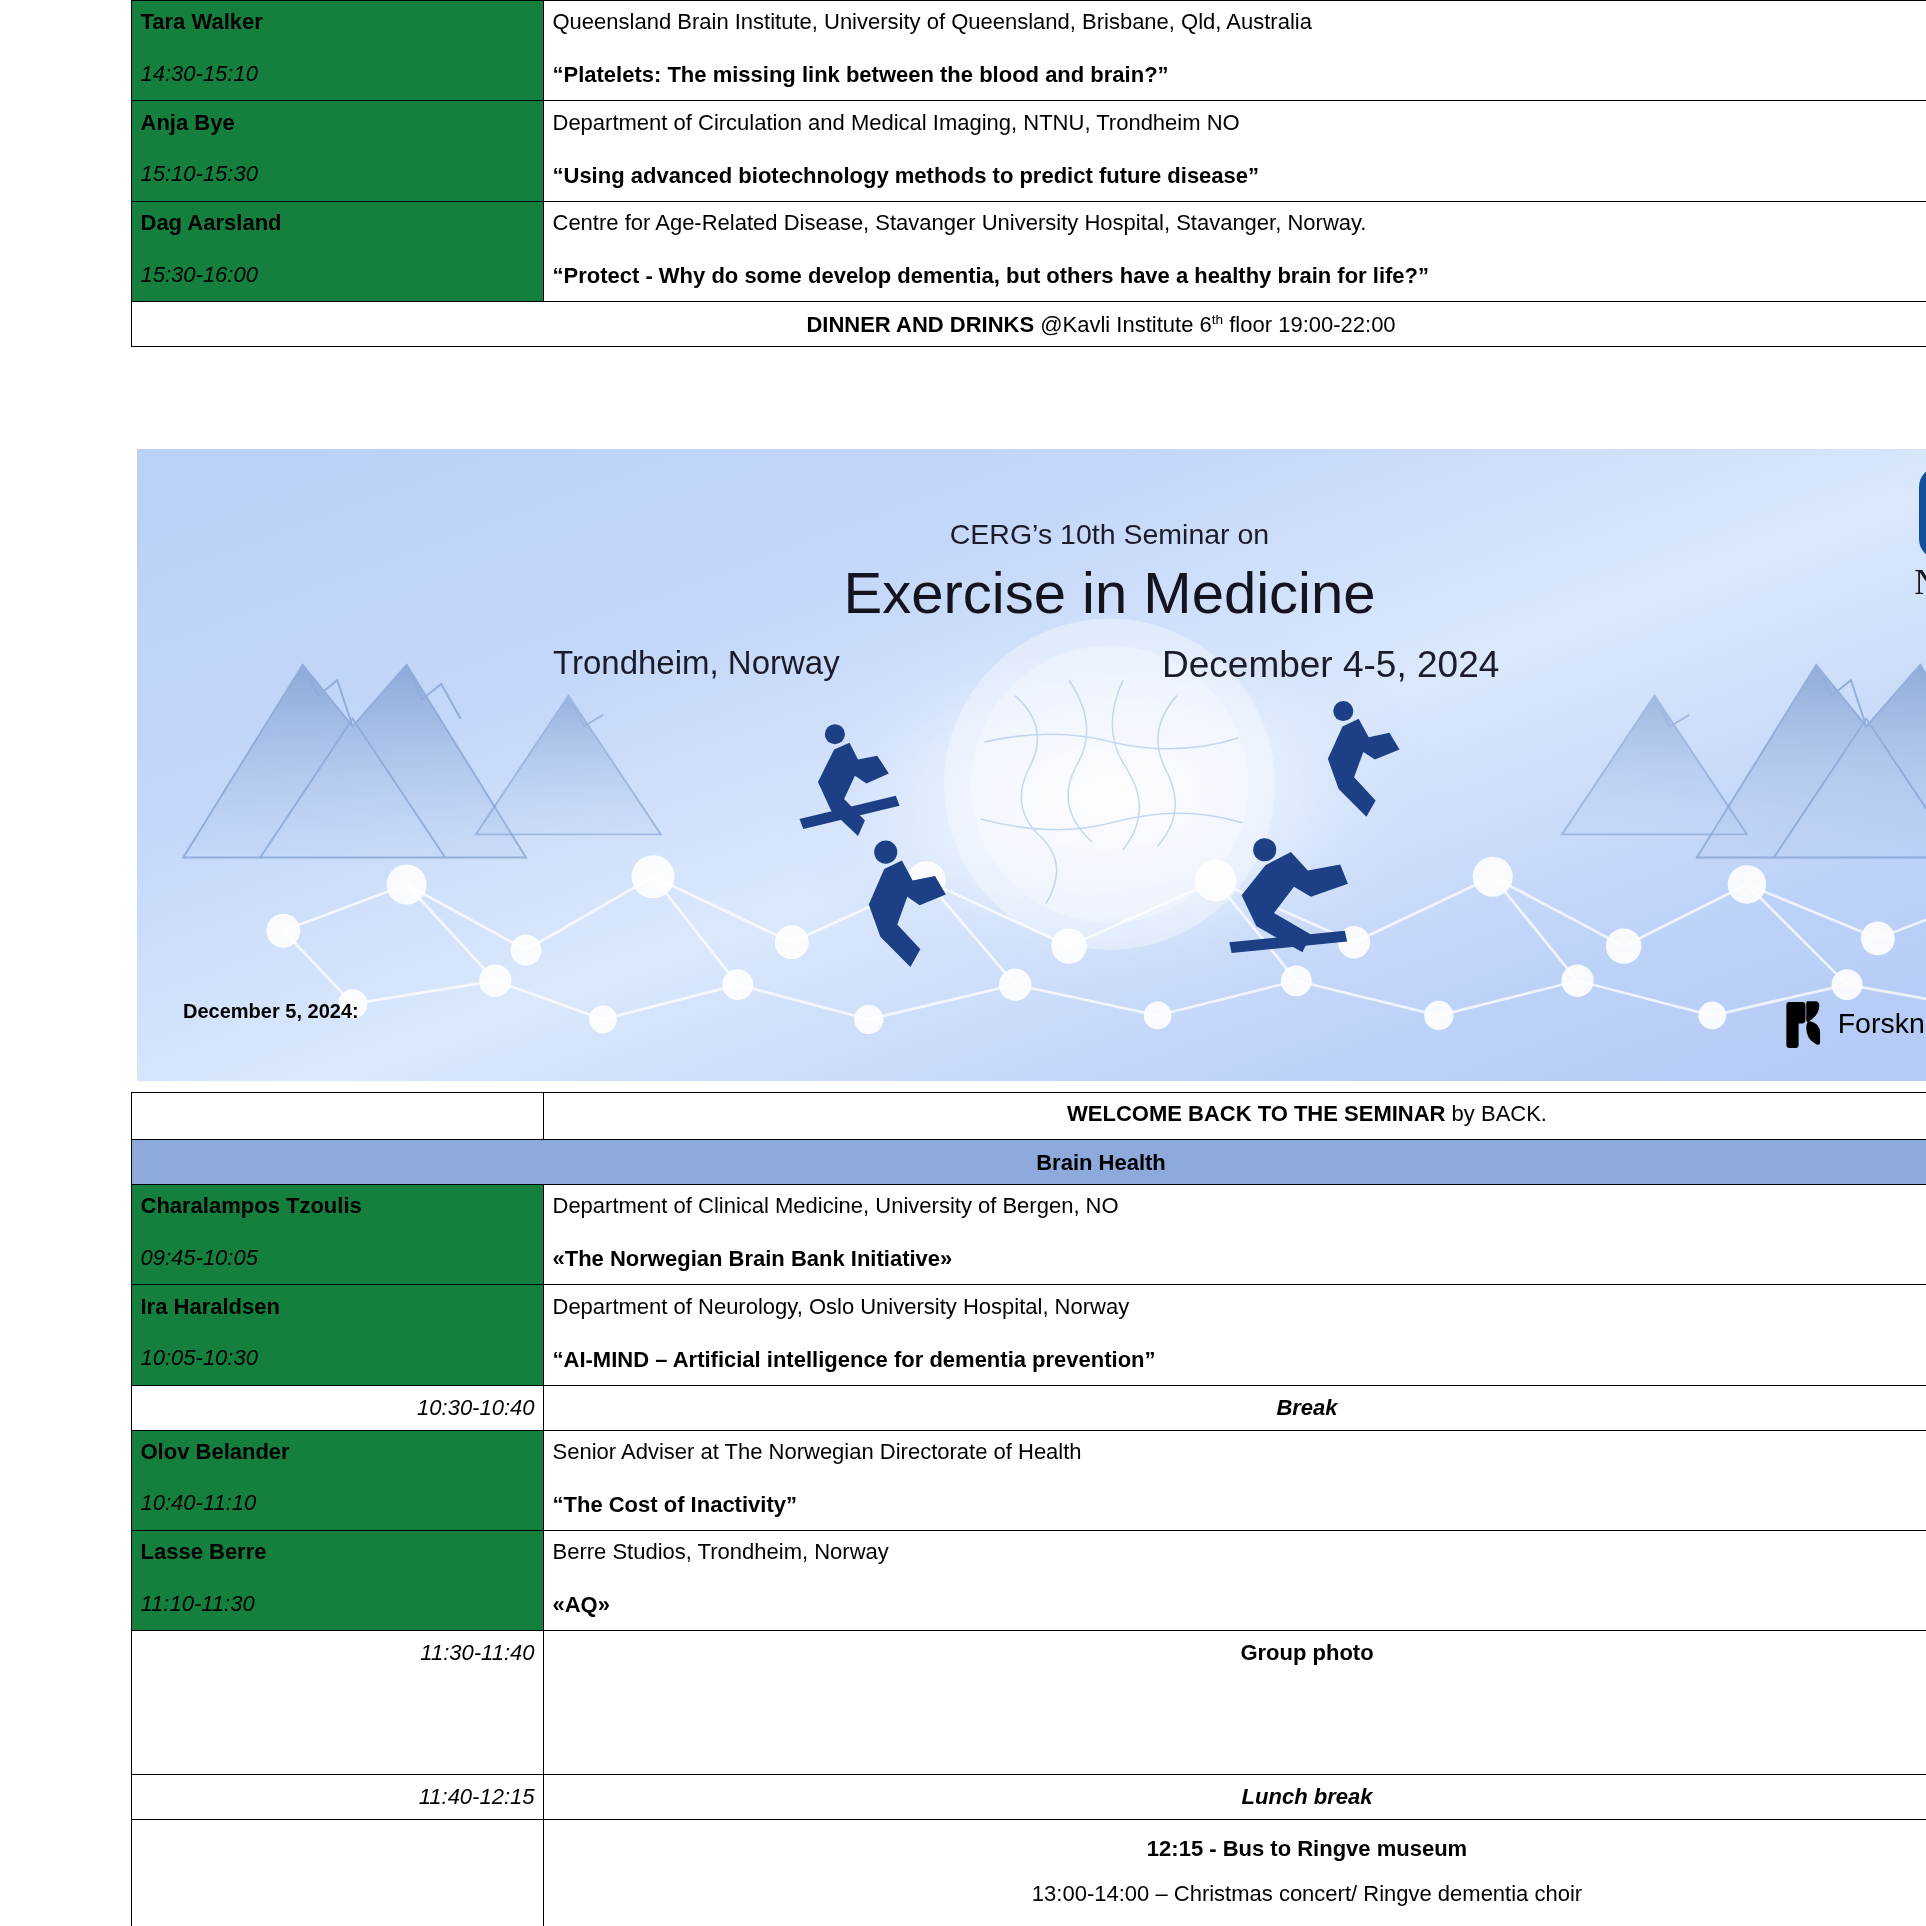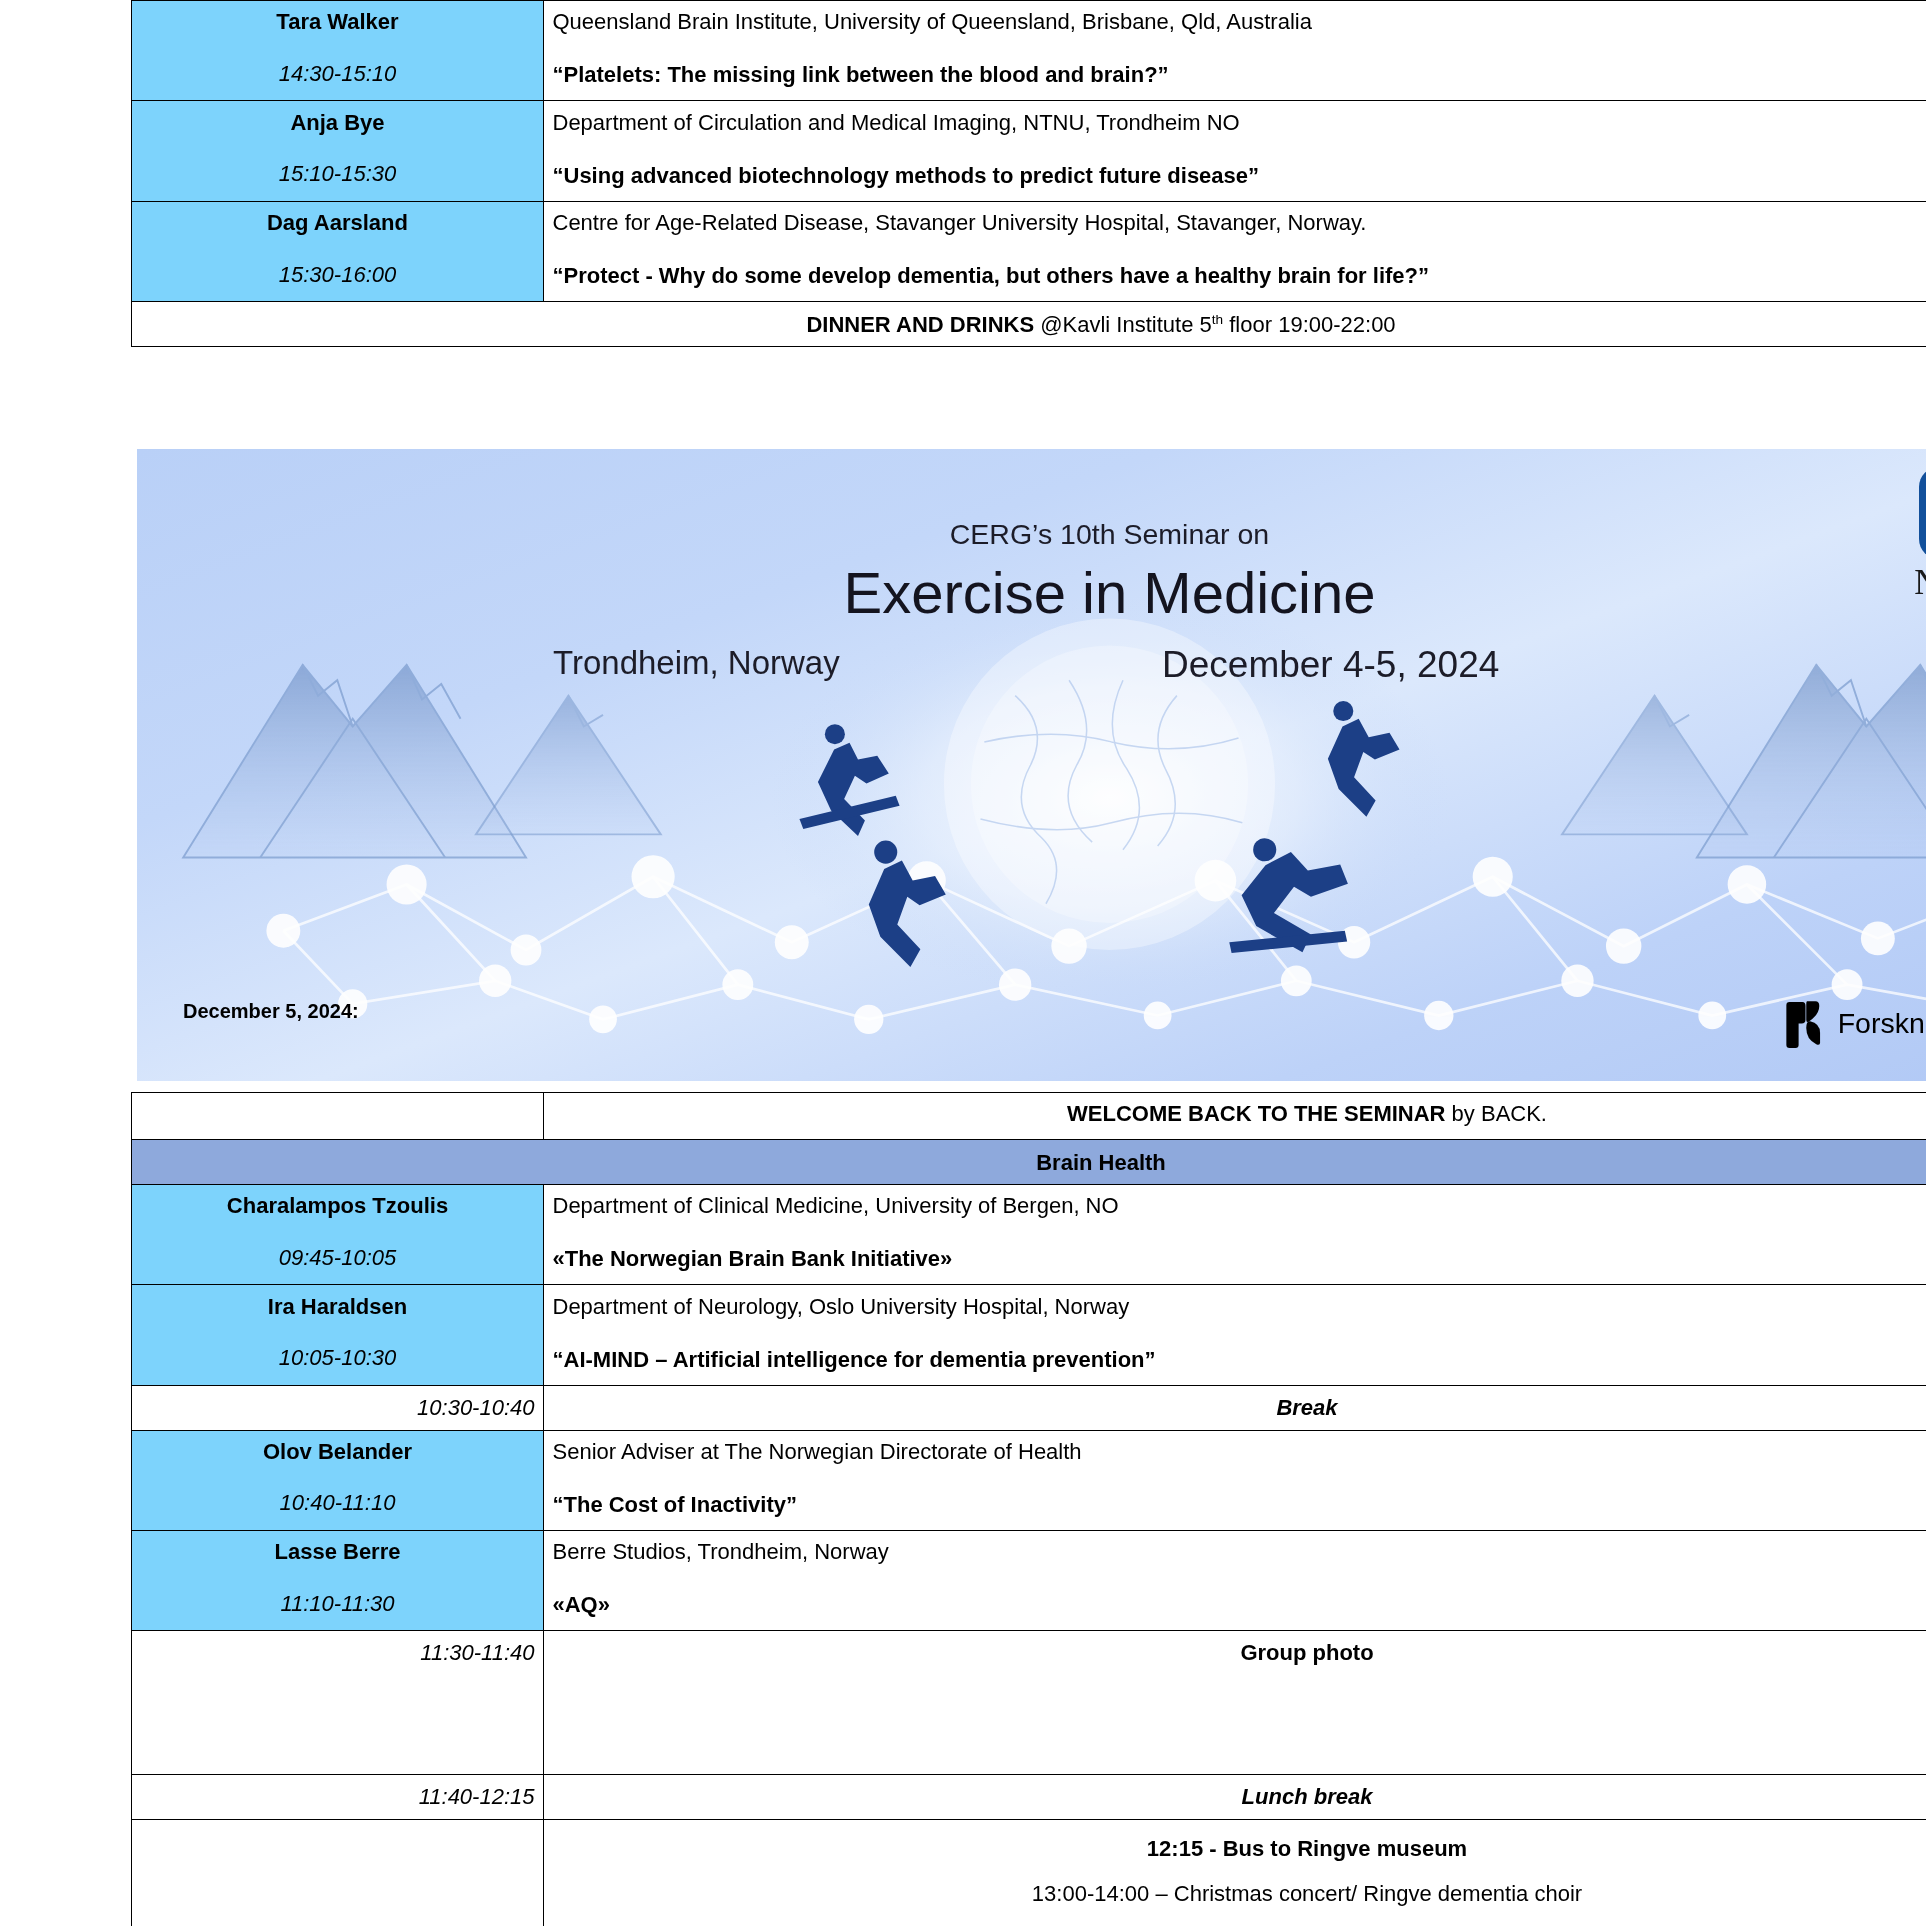--- a/index.html
+++ b/index.html
@@ -25,21 +25,21 @@
     line-height:1.42;
   }
   .sched td {
     border:1.5px solid #000;
     vertical-align:top;
     padding:5.4px 8.5px 10px 8.5px;
   }
   .col-time  { width:412px; }
   .col-info  { width:1527px; }
 
-  .c-blue   { background:#7dd3fc;text-align:center; }
+  .c-blue   { background:#15803d; }
   .c-white  { background:#ffffff; }
   .c-header { background:#8ea9dc; }
 
   .nm   { font-weight:bold; display:block; }
   .tm   { font-style:italic; display:block; margin-top:20px; }
   .tm-solo { font-style:italic; display:block;text-align:right; }
   .aff  { display:block; font-weight:normal; }
   .ttl  { display:block; font-weight:bold; margin-top:21.6px; }
 
   .ctr       { text-align:center; }
@@ -143,21 +143,21 @@
           <span class="tm">15:30-16:00</span>
         </td>
         <td class="col-info c-white">
           <span class="aff">Centre for Age-Related Disease, Stavanger University Hospital, Stavanger, Norway.</span>
           <span class="ttl">“Protect - Why do some develop dementia, but others have a healthy brain for life?”</span>
         </td>
       </tr>
 
       <tr class="pad-sm">
         <td class="ctr" colspan="2">
-          <span class="b">DINNER AND DRINKS</span><span> @Kavli Institute 5</span><sup>th</sup><span> floor 19:00-22:00</span>
+          <span class="b">DINNER AND DRINKS</span><span> @Kavli Institute 6</span><sup>th</sup><span> floor 19:00-22:00</span>
         </td>
       </tr>
     </tbody>
   </table>
 
   <div class="spacer-1"></div>
 
   <div class="banner">
 
     <svg class="bnr-svg" viewBox="0 0 5050 1640" preserveAspectRatio="none">

